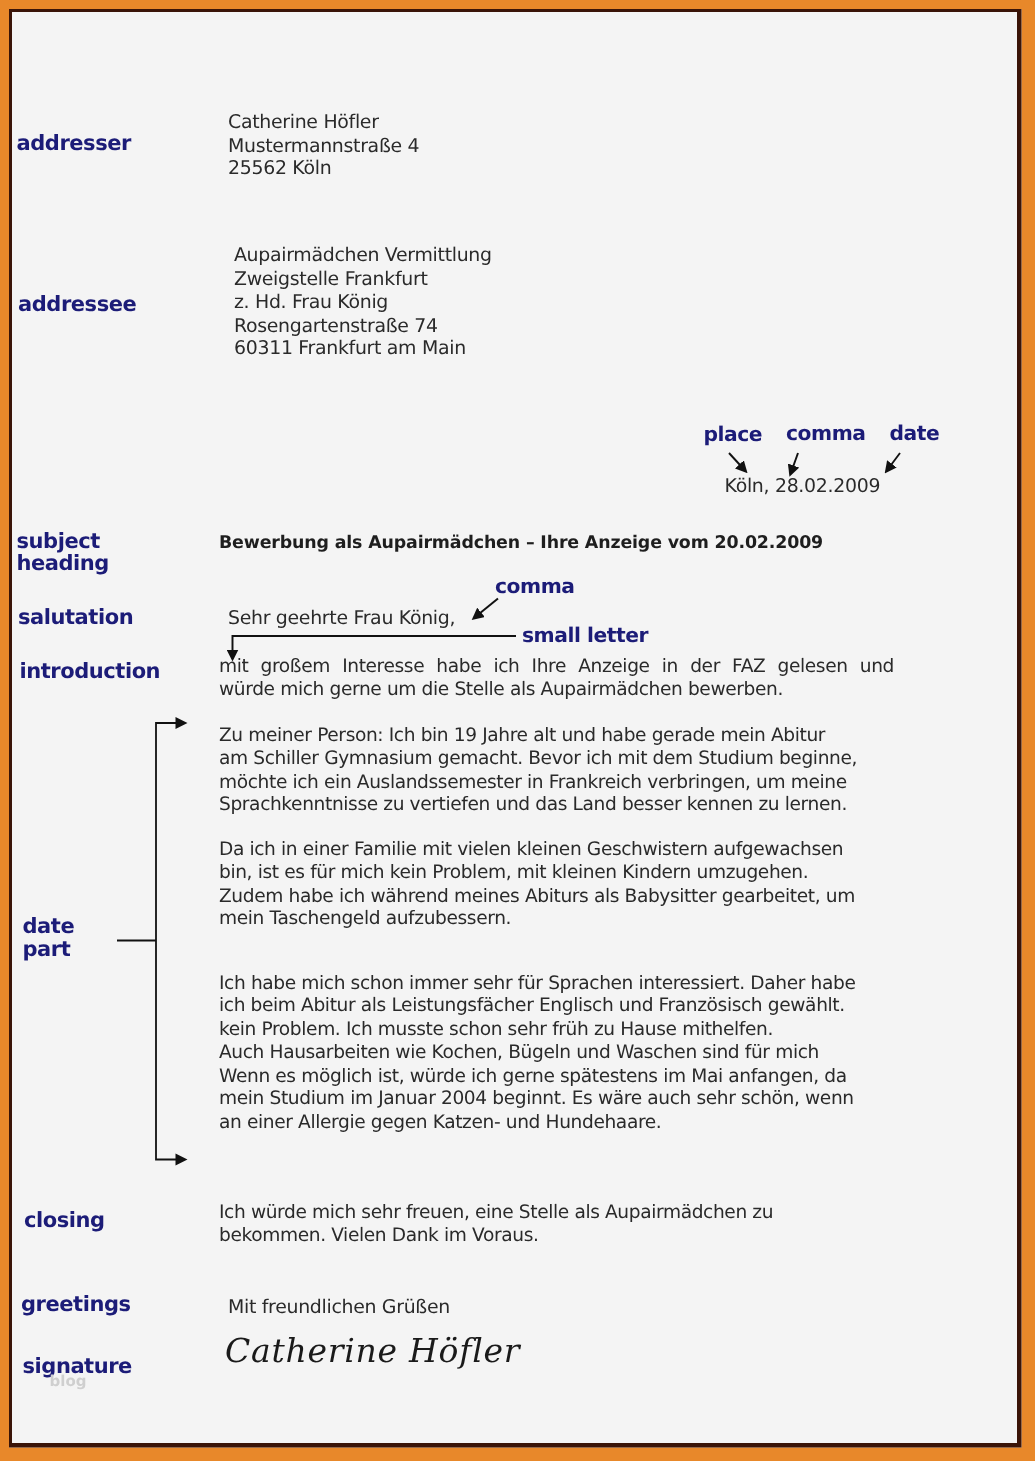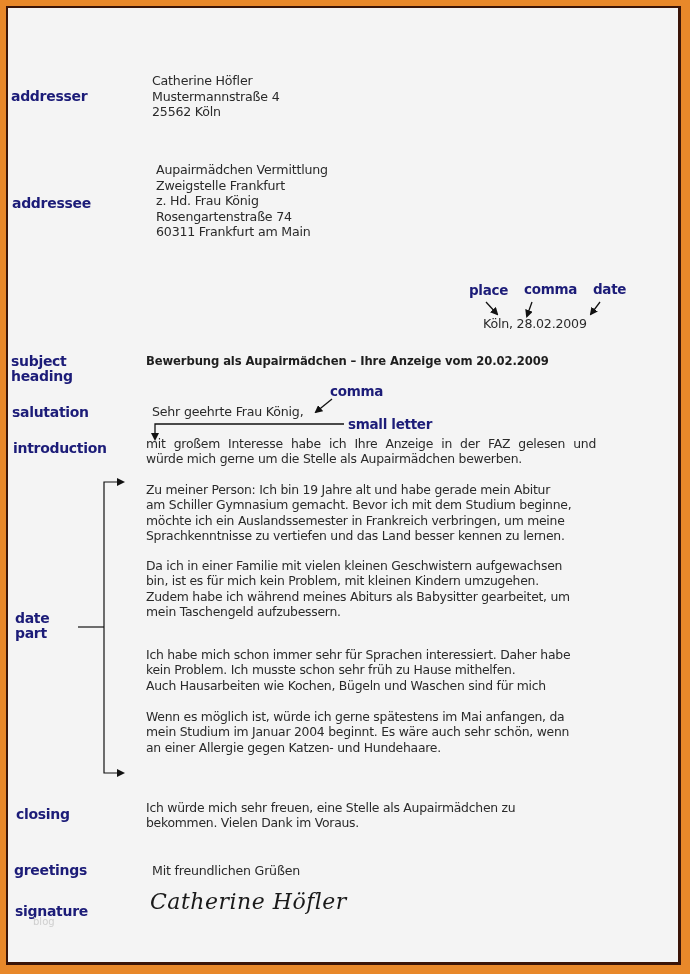--- a/index.html
+++ b/index.html
@@ -68,20 +68,21 @@
     position: absolute; left: 150px; top: 889px;
     font-family: "DejaVu Serif", serif;
     font-style: italic;
     font-size: 22px; color: #1A1A1A;
     letter-spacing: 0.5px;
   }
   .watermark {
     position: absolute; left: 33px; top: 916px;
     font-size: 10px; color: #CFCFCF;
     font-family: "DejaVu Sans", sans-serif;
+    font-weight: bold;
   }
   svg.overlay { position: absolute; left: 0; top: 0; pointer-events: none; }
 </style>
 </head>
 <body>
 
 <div class="page"></div>
 
 <div class="lbl" style="left:11px; top:89px;">addresser</div>
 <div class="lbl" style="left:12px; top:196px;">addressee</div>
@@ -137,20 +138,21 @@
   <span class="line">Sprachkenntnisse zu vertiefen und das Land besser kennen zu lernen.</span>
 </div>
 <div class="para" style="top:558px;">
   <span class="line">Da ich in einer Familie mit vielen kleinen Geschwistern aufgewachsen</span>
   <span class="line">bin, ist es für mich kein Problem, mit  kleinen Kindern umzugehen.</span>
   <span class="line">Zudem habe ich während meines Abiturs als Babysitter gearbeitet, um</span>
   <span class="line">mein Taschengeld aufzubessern.</span>
 </div>
 <div class="para" style="top:647px;">
   <span class="line">Ich habe mich schon immer sehr für Sprachen interessiert. Daher habe</span>
+  <span class="line">ich beim Abitur als Leistungsfächer Englisch und Französisch gewählt.</span>
   <span class="line">kein Problem. Ich musste schon sehr früh zu Hause mithelfen.</span>
   <span class="line">Auch Hausarbeiten wie Kochen, Bügeln und Waschen sind für mich</span>
 </div>
 <div class="para" style="top:709px;">
   <span class="line">Wenn es möglich ist, würde ich gerne spätestens im Mai anfangen, da</span>
   <span class="line">mein Studium im Januar 2004 beginnt. Es wäre auch sehr schön, wenn</span>
   <span class="line">an einer Allergie gegen Katzen- und Hundehaare.</span>
 </div>
 
 <div class="para" style="top:800px;">

